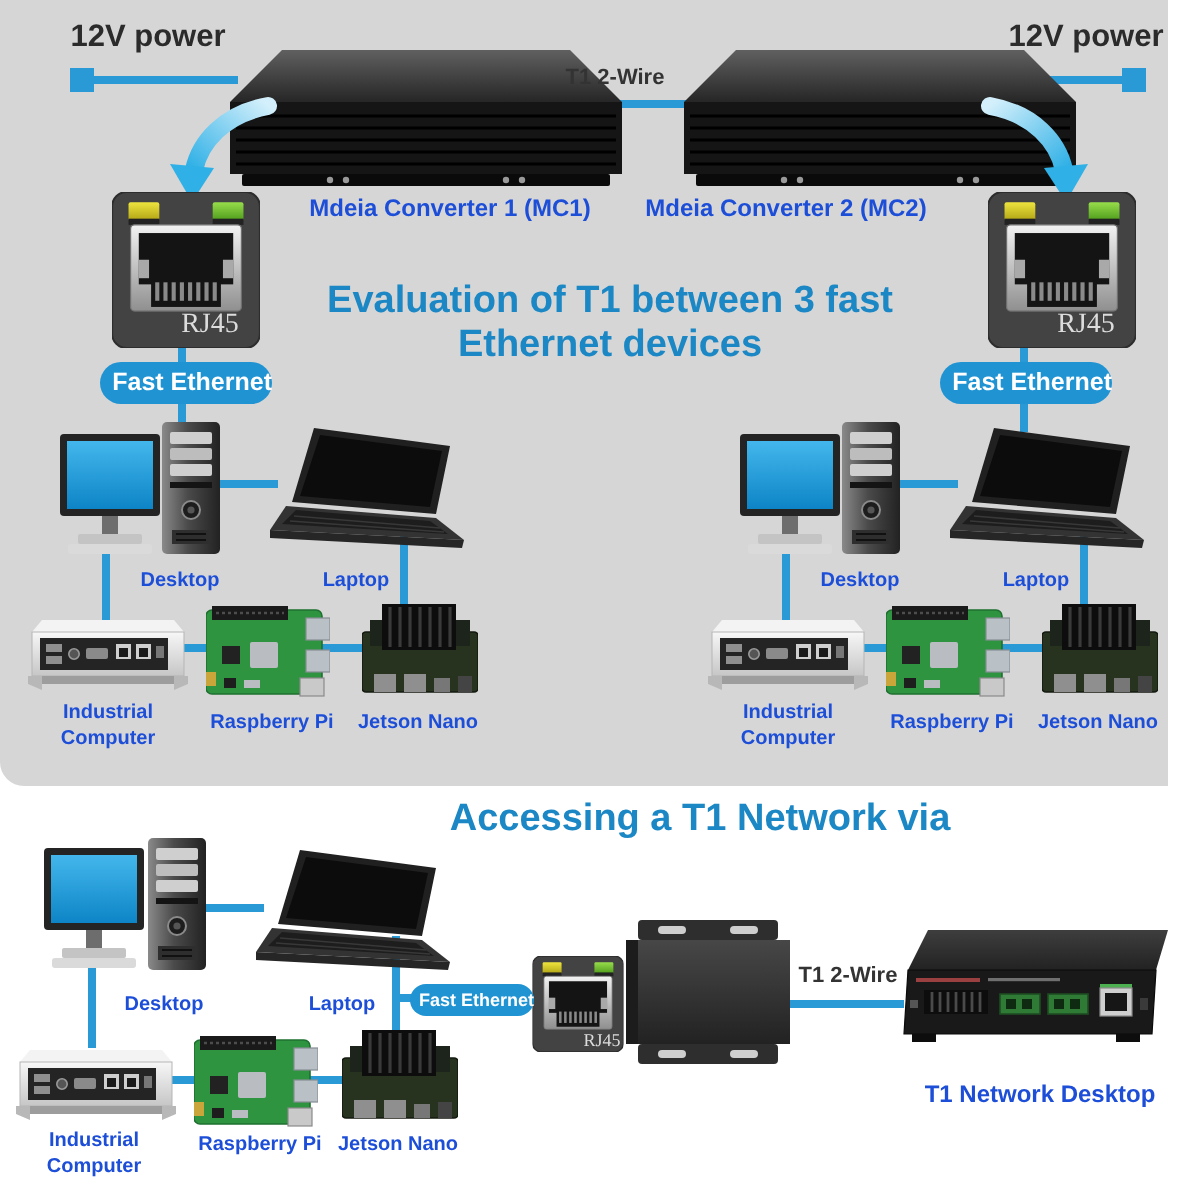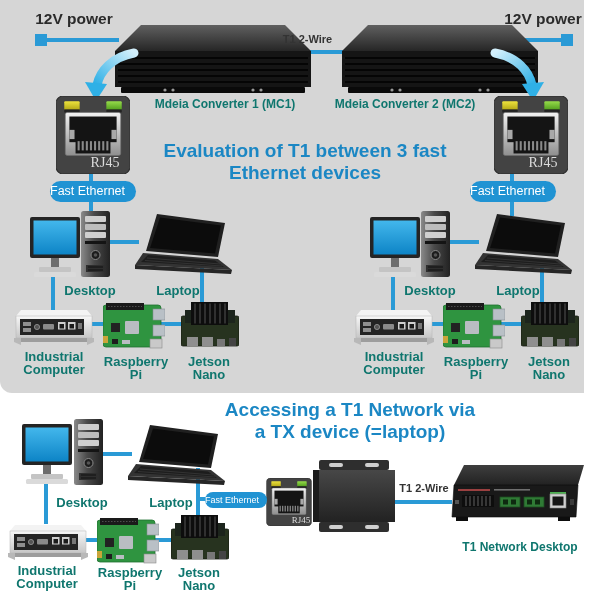--- a/index.html
+++ b/index.html
@@ -5,26 +5,26 @@
   html,body{margin:0;padding:0;background:#fff;}
   .stage{position:relative;width:584px;height:600px;overflow:hidden;background:#fff;
          font-family:"Liberation Sans",sans-serif;}
   .sec-top{position:absolute;left:0;top:0;width:600px;height:393px;background:#d6d6d6;
            border-radius:0 0 12px 12px;}
   .sec-bottom{position:absolute;left:0;top:393px;width:600px;height:207px;background:#ffffff;}
   .line{position:absolute;background:#2a9ad6;}
   .hline{height:4px;}
   .vline{width:4px;}
   .sq{position:absolute;width:12px;height:12px;background:#2a9ad6;}
-  .pill{position:absolute;background:#2093d3;color:#fff;font-weight:400;text-align:left;
+  .pill{position:absolute;background:#2093d3;color:#fff;font-weight:700;text-align:right;
         border-radius:12px;z-index:6;}
   .pill-lg{width:86px;height:21px;line-height:21px;font-size:12.5px;}
   .pill-sm{width:62px;height:16px;line-height:16px;font-size:9px;border-radius:8px;}
-  .lbl{position:absolute;color:#0f766e;font-weight:700;text-align:center;z-index:5;}
-  .lbl-dev{font-size:13px;line-height:13px;}
+  .lbl{position:absolute;color:#1d4ed8;font-weight:700;text-align:center;z-index:5;}
+  .lbl-dev{font-size:10px;line-height:13px;}
   .lbl-conv{font-size:12px;}
   .lbl-t1{font-size:11px;color:#333;}
   .lbl-power{font-size:15.5px;color:#2b2b2b;}
   .title{position:absolute;color:#1b87c4;font-weight:700;font-size:19px;line-height:21.5px;
          text-align:center;z-index:5;}
   .dev{position:absolute;z-index:4;}
   .cluster{position:absolute;}
   .rj45{position:absolute;z-index:5;}
   .rj45 .tag{position:absolute;left:0;right:0;bottom:3px;text-align:center;
              font-family:"Liberation Serif",serif;color:#dcdcdc;font-size:14px;z-index:2;padding-left:24px;}
@@ -264,21 +264,21 @@
     <div class="lbl lbl-t1" style="left:260px;top:33px;width:95px">T1 2-Wire</div>
     <div class="line hline" style="left:300px;top:50px;width:48px"></div>
 
     <svg class="dev" style="left:113px;top:25px" width="200" height="70">
         <use href="#sym-converter3d"></use>
       </svg>
     <svg class="dev" style="left:340px;top:25px" width="200" height="70">
         <use href="#sym-converter3d"></use>
       </svg>
     <div class="lbl lbl-conv" style="left:130px;top:97px;width:190px">Mdeia Converter 1 (MC1)</div>
-    <div class="lbl lbl-conv" style="left:310px;top:97px;width:190px">Mdeia Converter 2 (MC2)</div>
+    <div class="lbl lbl-conv" style="left:298px;top:97px;width:190px">Mdeia Converter 2 (MC2)</div>
 
     <svg class="arrow" style="left:82px;top:47px" width="60" height="55">
         <use href="#sym-arrow"></use>
       </svg>
     <svg class="arrow" style="left:487px;top:47px;transform:scaleX(-1)" width="60" height="55">
         <use href="#sym-arrow"></use>
       </svg>
 
     <div class="line vline" style="left:89px;top:168px;height:46px"></div>
     <div class="line vline" style="left:510px;top:168px;height:48px"></div>
@@ -362,21 +362,20 @@
       <div class="lbl lbl-dev" style="left:21px;top:150px;width:66px">Industrial Computer</div>
       <div class="lbl lbl-dev" style="left:102px;top:155px;width:68px">Raspberry Pi</div>
       <div class="lbl lbl-dev" style="left:177px;top:155px;width:64px">Jetson Nano</div>
     </div>
   </div>
 
   <div class="sec-bottom">
 
     <div class="title" style="left:195px;top:6px;width:310px">
       <div>Accessing a T1 Network via</div>
-      <div>a TX device (=laptop)</div>
     </div>
 
     <div class="cluster" style="left:0;top:15px">
       <div class="line vline" style="left:44px;top:60px;height:56px"></div>
       <div class="line vline" style="left:196px;top:60px;height:50px"></div>
       <div class="line hline" style="left:98px;top:44px;width:34px"></div>
       <div class="line hline" style="left:52px;top:130px;width:140px"></div>
       <div class="line hline" style="left:196px;top:89px;width:74px"></div>
       <svg class="dev" style="left:22px;top:16px" width="50" height="62">
           <use href="#sym-monitor"></use>

